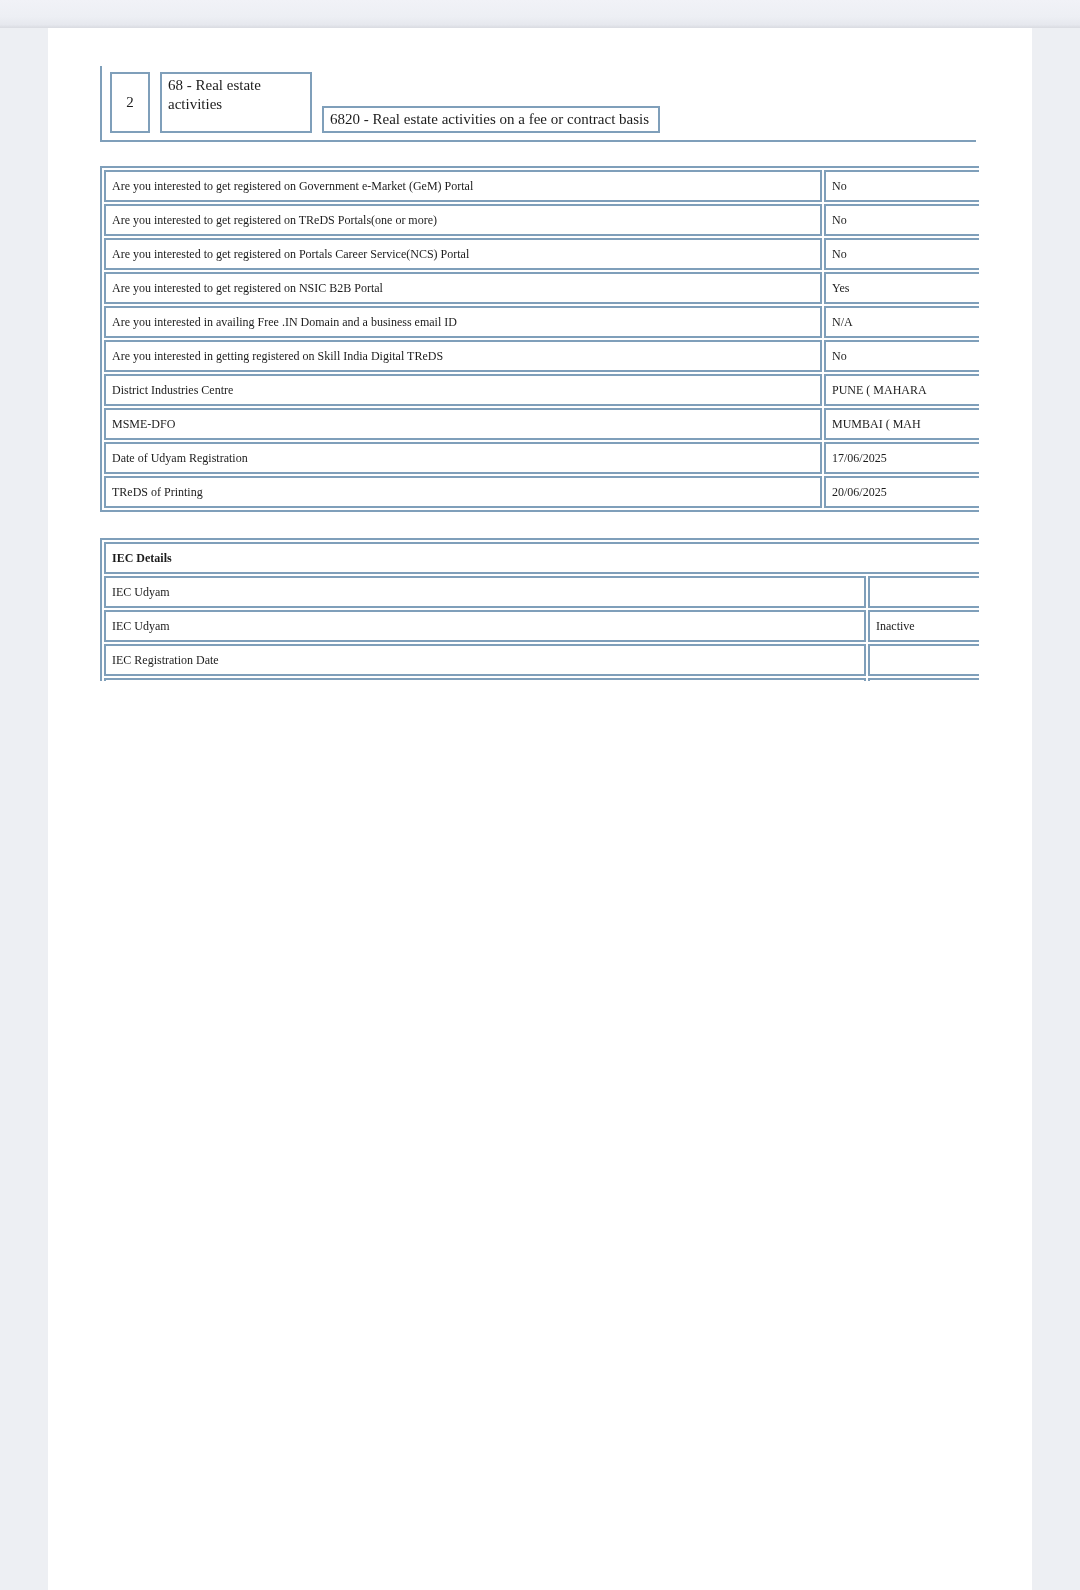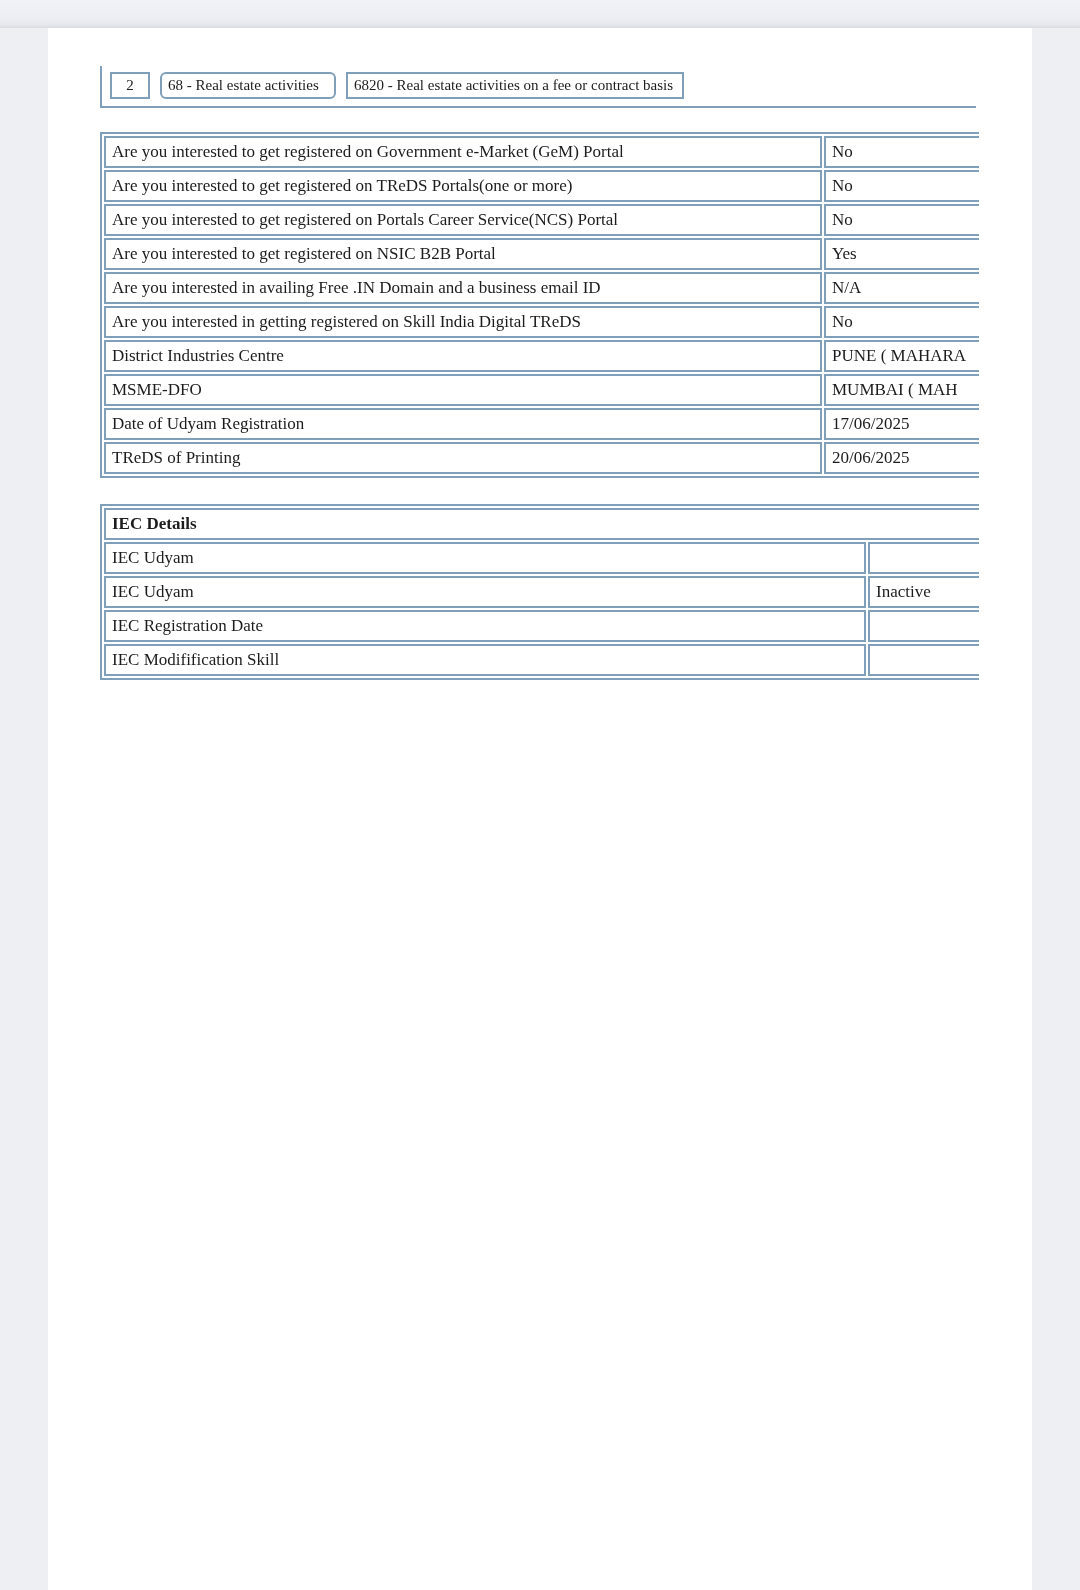--- a/index.html
+++ b/index.html
@@ -27,33 +27,33 @@
     margin-top:26px;width:876px;box-sizing:border-box;
     border-left:2px solid #7f9fba;border-bottom:2px solid #7f9fba;
     padding:6px 0 7px 8px;
   }
   .nic-row{display:flex;gap:10px;align-items:stretch;}
   .nic-cell{
     border:2px solid #7f9fba;box-sizing:border-box;
     font-size:15px;line-height:1.27;padding:2px 6px;
   }
   .nic-serial{width:40px;display:flex;align-items:center;justify-content:center;}
-  .nic-c2{width:176px;border-radius:6px;}
-  .nic-c3{width:338px;}
+  .nic-c2{width:152px;}
+  .nic-c3{width:338px;margin-top:34px;}
   .nic-c4{flex:1;min-width:0;}
   
   table.doc{
     border-collapse:separate;border-spacing:2px;
     border:2px solid #7f9fba;border-right:none;
     table-layout:fixed;width:1100px;
   }
   table.doc td{
     border:2px solid #7f9fba;
     height:28px;padding:0 6px;
-    font-size:17px;vertical-align:middle;
+    font-size:12px;vertical-align:middle;
     overflow:hidden;white-space:nowrap;
   }
   .q-table{margin-top:24px;}
   .iec-table{margin-top:26px;}
   .iec-title td{font-weight:bold;height:26px;}
   .col-qlabel{width:718px;}
   .col-qvalue{width:378px;}
   .col-ilabel{width:762px;}
   .col-ivalue{width:334px;}
 </style>

